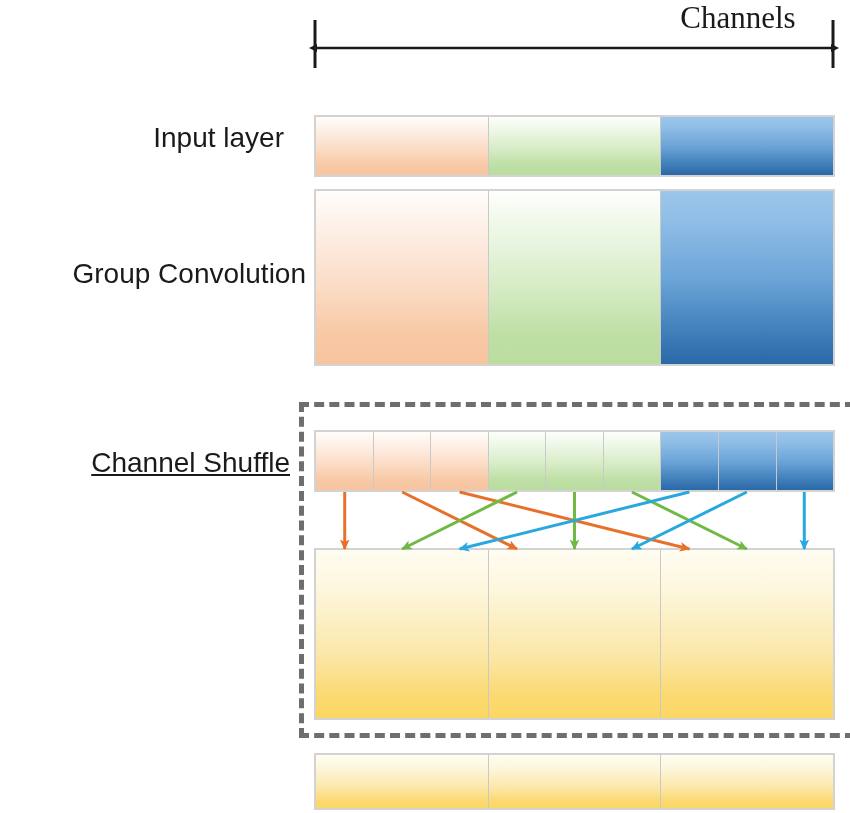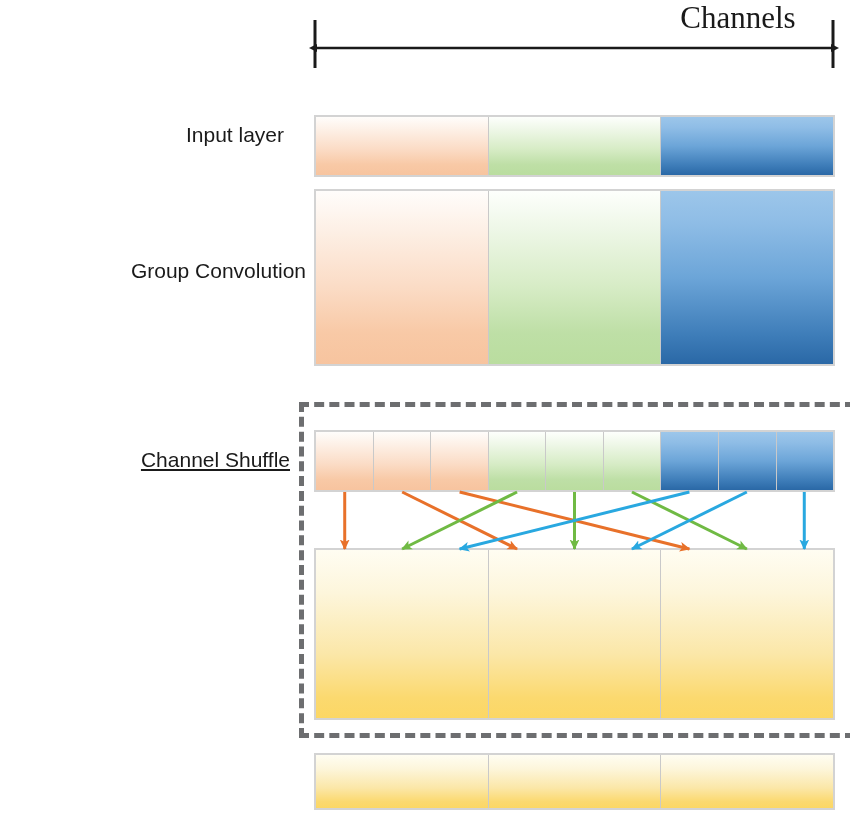--- a/index.html
+++ b/index.html
@@ -5,21 +5,21 @@
   html,body{margin:0;padding:0;background:#ffffff;}
   body{
     width:850px;height:813px;position:relative;overflow:hidden;
     font-family:"Liberation Sans","DejaVu Sans",sans-serif;
     -webkit-font-smoothing:antialiased;
   }
   .stage{position:absolute;left:0;top:0;width:850px;height:813px;}
 
   
   .row-label{
-    position:absolute;color:#1a1a1a;font-size:21px;line-height:1;
+    position:absolute;color:#1a1a1a;font-size:28px;line-height:1;
     white-space:nowrap;text-align:left;
   }
   #label-input-layer{right:566px;top:124px;}
   #label-group-conv{right:544px;top:260px;}
   #label-channel-shuffle{right:560px;top:449px;text-decoration:underline;}
   #label-channels{
     position:absolute;left:0;top:2px;width:850px;text-align:center;
     color:#1a1a1a;font-size:31px;line-height:1;
   }
   #channels-measure{position:absolute;left:313px;top:0;width:608px;height:70px;font-family:Liberation Serif, serif;}

